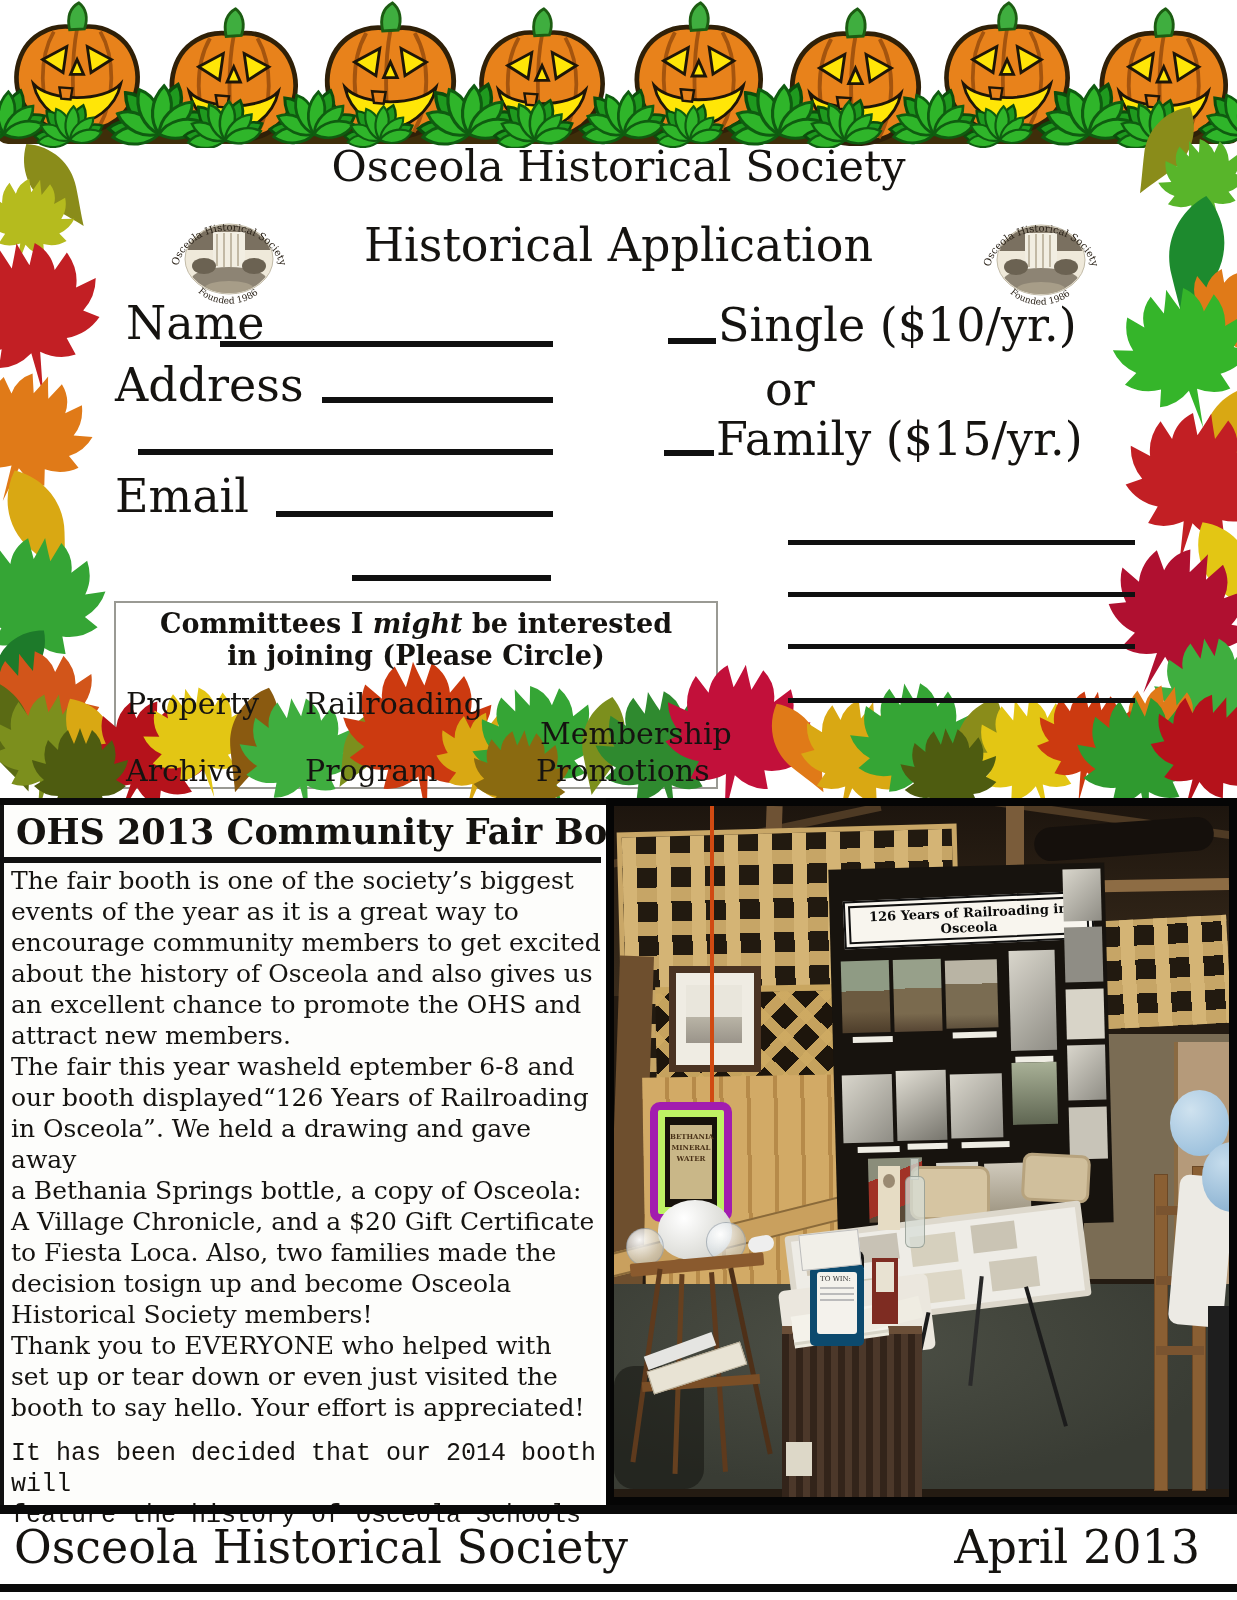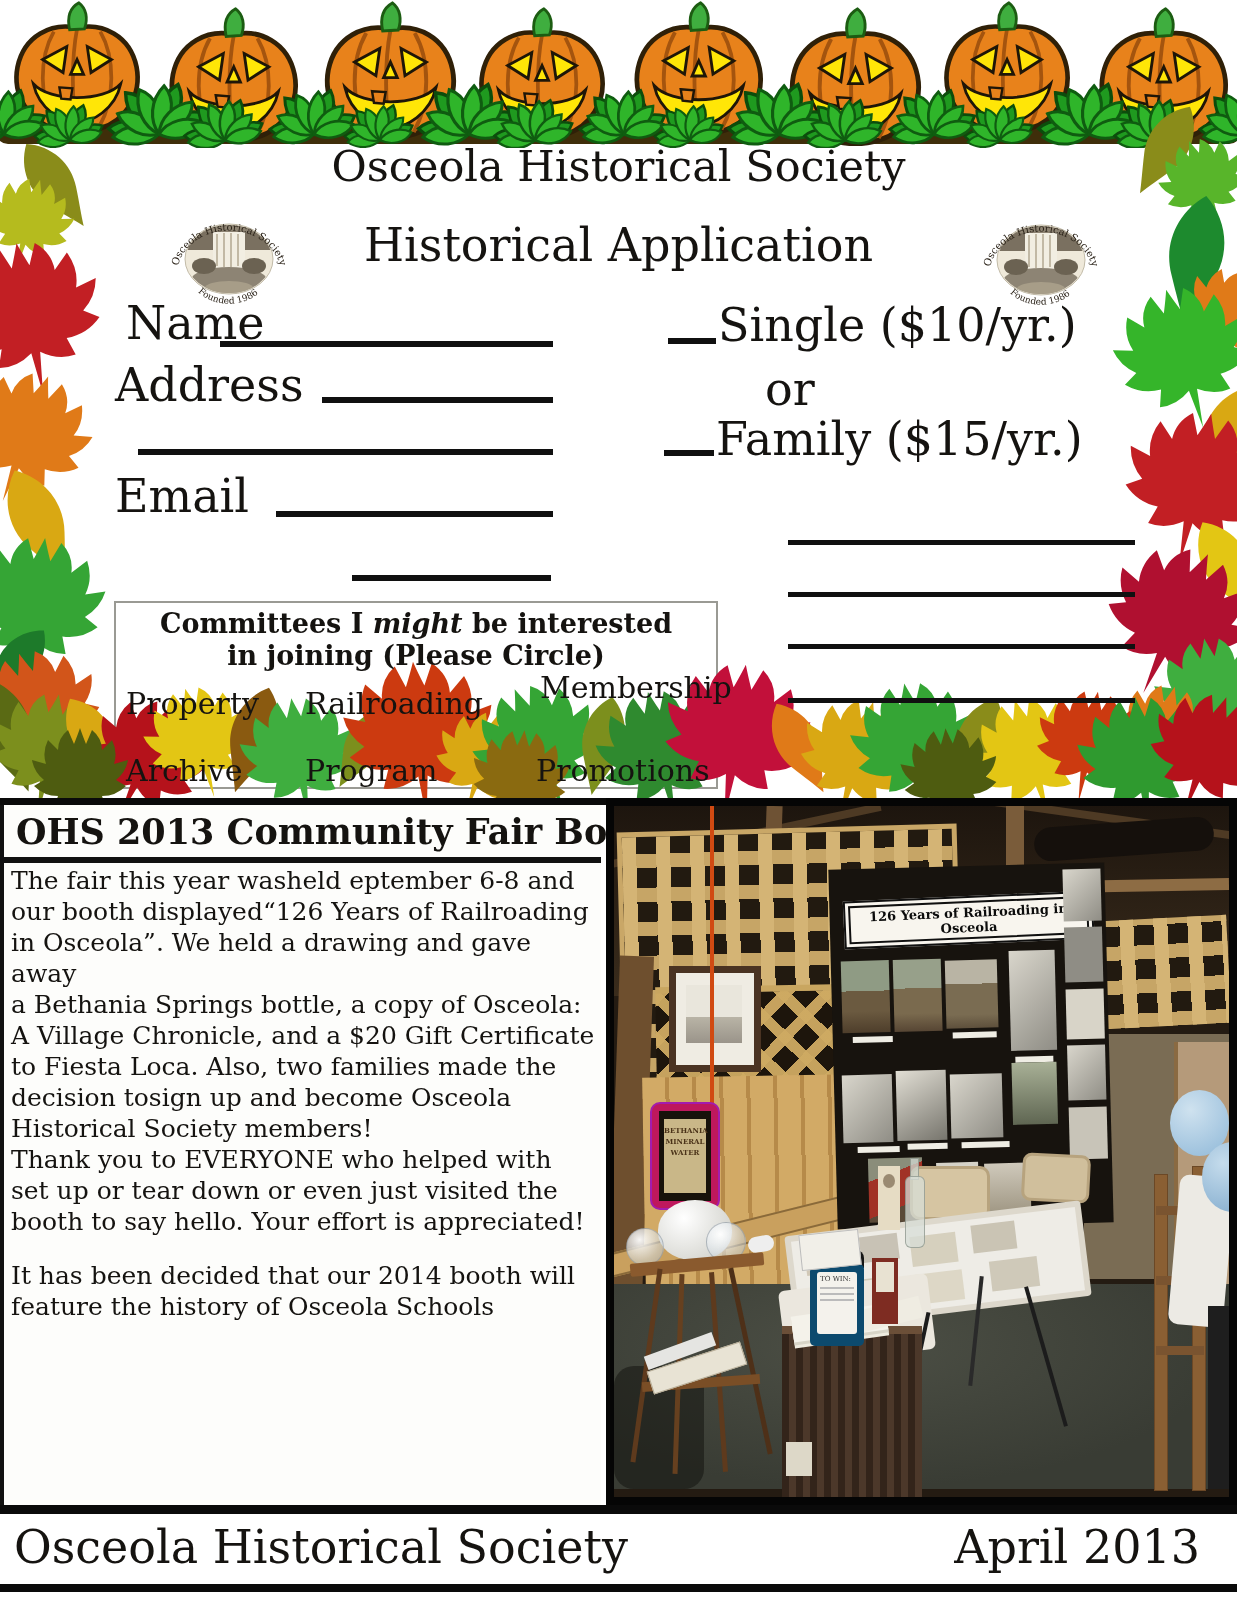--- a/index.html
+++ b/index.html
@@ -18,21 +18,21 @@
   .combox{position:absolute;left:114px;top:601px;width:604px;height:188px;border:2px solid #9a9a94;background:#fff;z-index:1;box-sizing:border-box;}
   .comhead{position:absolute;left:114px;top:608px;width:604px;text-align:center;font-weight:bold;font-size:27px;line-height:1.2;z-index:3;}
   .comitem{position:absolute;font-size:30px;z-index:3;}
   
   .rule{position:absolute;left:0;top:798px;width:1237px;height:7px;background:#0a0a0a;z-index:4;}
   .article-col{position:absolute;left:0;top:805px;width:601px;height:700px;border-left:4px solid #111;z-index:4;background:#fdfdfb;box-sizing:border-box;}
   .headline-box{position:absolute;left:0;top:0;width:100%;height:52px;border-bottom:6px solid #111;}
   .headline{position:absolute;left:12px;top:6px;font-size:35px;font-weight:bold;white-space:nowrap;}
   .article-body{position:absolute;left:0;top:60px;width:592px;padding-left:7px;font-size:25px;line-height:31px;}
   .article-body p{margin:0;white-space:pre-line;}
-  .article-body p.gap{margin-top:23px;}
+  .article-body p.gap{margin-top:15px;font-family:Liberation Mono, monospace;}
   
   .photo{position:absolute;left:606px;top:798px;width:631px;height:707px;border:8px solid #050505;box-sizing:border-box;background:#241b12;overflow:hidden;z-index:4;}
   .latA{background:repeating-linear-gradient(90deg,#d4b475 0 14px,rgba(0,0,0,0) 14px 34px),repeating-linear-gradient(0deg,#c6a566 0 14px,#221a10 14px 34px);}
   .latD{background:repeating-linear-gradient(45deg,rgba(206,170,98,0.95) 0 11px,rgba(0,0,0,0) 11px 30px),repeating-linear-gradient(-45deg,#c6a25e 0 11px,#1d150c 11px 30px);}
   .planks{background:repeating-linear-gradient(90deg,#d2aa66 0 23px,#b68a49 23px 27px);}
   .woodk{background:repeating-linear-gradient(90deg,#33241a 0 7px,#4c382a 7px 14px);}
   .bw{background:linear-gradient(135deg,#d9d6cc,#8f8d85);}
   .cap{position:absolute;height:6px;background:#efede4;}
   .banner-strip{position:absolute;left:14px;top:30px;width:246px;height:44px;background:#f8f5ee;border:2px solid #101010;transform:rotate(-1deg);}
   .banner-inner{position:absolute;inset:3px;border:2px solid #101010;display:flex;align-items:center;justify-content:center;
@@ -234,32 +234,38 @@
   <div class="line z3" style="left:788px;top:644px;width:347px;height:5px"></div>
   <div class="line z3" style="left:788px;top:698px;width:347px;height:5px"></div>
 
   <div class="combox"></div>
   <div class="comhead">
     <span>Committees I </span><em>might</em><span> be interested</span><br>
     <span>in joining (Please Circle)</span>
   </div>
   <div class="comitem" style="left:126px;top:686px">Property</div>
   <div class="comitem" style="left:305px;top:686px">Railroading</div>
-  <div class="comitem" style="left:540px;top:670px">Membership</div>
+  <div class="comitem" style="left:540px;top:716px">Membership</div>
   <div class="comitem" style="left:126px;top:753px">Archive</div>
   <div class="comitem" style="left:305px;top:753px">Program</div>
   <div class="comitem" style="left:536px;top:753px">Promotions</div>
 
   <div class="rule"></div>
 
   <div class="article-col">
     <div class="headline-box">
       <div class="headline">OHS 2013 Community Fair Booth</div>
     </div>
     <div class="article-body">
+      <p>The fair booth is one of the society’s biggest
+events of the year as it is a great way to
+encourage community members to get excited
+about the history of Osceola and also gives us
+an excellent chance to promote the OHS and
+attract new members.</p>
       <p>The fair this year washeld eptember 6-8 and
 our booth displayed“126 Years of Railroading
 in Osceola”. We held a drawing and gave away
 a Bethania Springs bottle, a copy of Osceola:
 A Village Chronicle, and a $20 Gift Certificate
 to Fiesta Loca. Also, two families made the
 decision tosign up and become Osceola
 Historical Society members!</p>
       <p>Thank you to EVERYONE who helped with
 set up or tear down or even just visited the
@@ -360,21 +366,21 @@
     <div class="ab" style="left:258px;top:452px;width:26px;height:66px;background:#7e2c22">
       <div class="ab" style="left:4px;top:4px;width:18px;height:30px;background:#e8e2d2"></div>
     </div>
     <div class="ab" style="left:186px;top:426px;width:58px;height:34px;background:#f1efe8;border:1px solid #bbb;transform:rotate(-6deg)"></div>
     <div class="ab" style="left:264px;top:360px;width:22px;height:64px;background:#e6dcc4">
       <div class="ab" style="left:5px;top:8px;width:12px;height:14px;background:#9a8a72;border-radius:50%"></div>
     </div>
     <div class="ab" style="left:296px;top:352px;width:7px;height:20px;background:rgba(205,212,205,.8);border:1px solid rgba(120,130,120,.6)"></div>
     <div class="ab" style="left:291px;top:370px;width:18px;height:70px;background:rgba(215,222,215,.75);border:1px solid rgba(120,130,120,.6);border-radius:6px"></div>
 
-    <div class="ab" style="left:36px;top:296px;width:66px;height:104px;background:#be185d;border:2px solid #a21caf;border-radius:10px">
+    <div class="ab" style="left:36px;top:296px;width:66px;height:104px;background:#bef264;border:8px solid #a21caf;border-radius:10px">
       <div class="ab" style="inset:7px;background:#17120b">
         <div class="ab" style="left:5px;top:8px;width:42px;height:74px;background:#c9b788;text-align:center;font-size:7px;font-weight:bold;color:#4a3218;line-height:1.6;padding-top:6px;box-sizing:border-box">
           <div>BETHANIA</div>
           <div>MINERAL</div>
           <div>WATER</div>
         </div>
       </div>
     </div>
     <div class="ab" style="left:44px;top:394px;width:74px;height:60px;background:radial-gradient(circle at 35% 30%,#ffffff,#d9d9d4 70%,#b9b9b4);border-radius:50% 50% 46% 46%"></div>
     <div class="ab" style="left:12px;top:422px;width:36px;height:36px;background:radial-gradient(circle at 35% 30%,rgba(255,255,255,.95),rgba(210,220,228,.55) 60%,rgba(160,170,180,.5));border:1px solid rgba(130,140,150,.5);border-radius:50%"></div>

